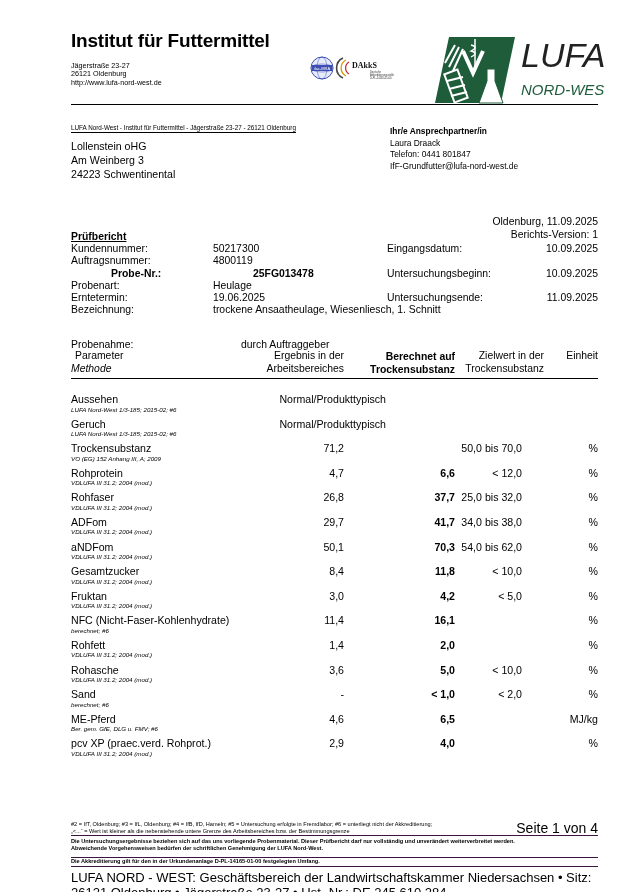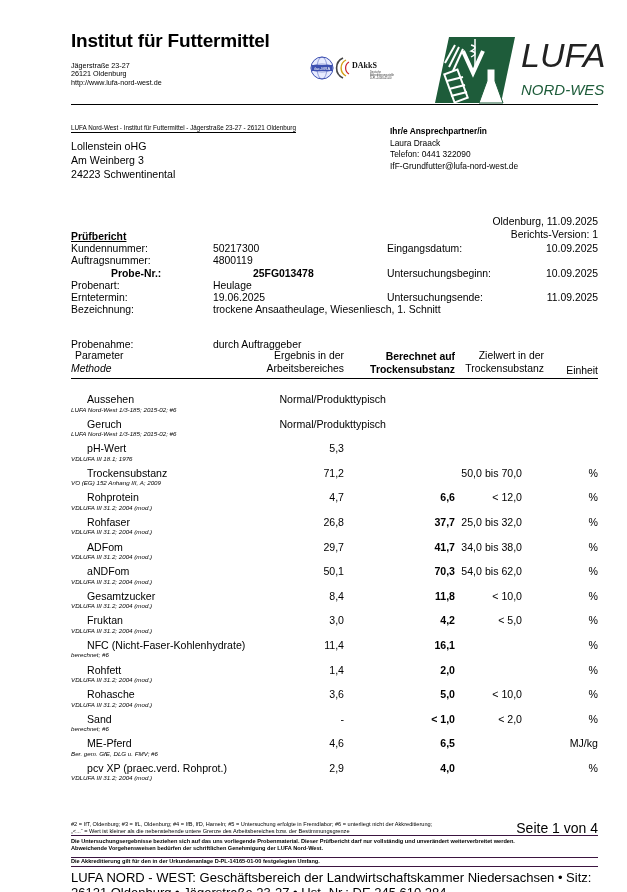--- a/index.html
+++ b/index.html
@@ -15,27 +15,27 @@
   .contact { left:390px; top:126px; font-size:8.4px; line-height:11.5px; }
   .contact .head { font-weight:bold; }
   .dateblock { right:29px; top:215px; font-size:10.4px; line-height:13px; text-align:right; }
   .report { left:71px; top:231px; font-size:10.4px; line-height:12.2px; }
   .report .h { font-weight:bold; text-decoration:underline; }
   .kv { display:flex; }
   .kv .k { width:142px; }
   .kv.bold { font-weight:bold;margin-left:40px; }
   .dates { left:387px; top:243px; width:211px; font-size:10.4px; line-height:12.2px;text-align:center; }
   .dates .row { display:flex; justify-content:space-between; }
-  .probenahme { left:71px; top:339px; font-size:10.4px; display:flex; }
+  .probenahme { left:71px; top:339px; font-size:10.4px; display:flex;gap:28px; }
   .probenahme .k { width:142px; }
   .thead { left:71px; top:350px; width:527px; height:28px; font-size:10.4px; border-bottom:1.3px solid #000; }
   .thead div { position:absolute; line-height:12.5px; }
   .rows { left:71px; top:393px; width:527px; }
   .row { position:relative; height:24.6px; }
-  .row .name { position:absolute; left:0; top:0; font-size:10.6px;margin-left:16px; }
+  .row .name { position:absolute; left:0; top:0; font-size:10.6px; }
   .row .meth { position:absolute; left:0; top:12.5px; font-size:6.2px; font-style:italic; }
   .row .orig { position:absolute; right:254px; top:0; font-size:10.6px; text-align:right; }
   .row .orig.wide { right:212px; }
   .row .dry { position:absolute; right:143px; top:0; font-size:10.6px; font-weight:bold; text-align:right; }
   .row .target { position:absolute; right:76px; top:0; font-size:10.6px; text-align:right; }
   .row .unit { position:absolute; right:0; top:0; font-size:10.6px; text-align:right; }
   .foot-notes { left:71px; top:821px; width:527px; font-size:5.6px; line-height:6.6px; }
   .page-no { right:29px; top:820px; font-size:14px; }
   .foot-line { left:71px; top:835px; width:527px; height:0; border-top:1.3px solid #3b1440; }
   .disclaimer { left:71px; top:838px; width:527px; font-size:5.6px; line-height:6.7px; font-weight:bold; }
@@ -99,21 +99,21 @@
 <div class="abs sender">LUFA Nord-West - Institut für Futtermittel - Jägerstraße 23-27 - 26121 Oldenburg</div>
 <div class="abs recipient">
   <div>Lollenstein oHG</div>
   <div>Am Weinberg 3</div>
   <div>24223 Schwentinental</div>
 </div>
 
 <div class="abs contact">
   <div class="head">Ihr/e Ansprechpartner/in</div>
   <div>Laura Draack</div>
-  <div>Telefon: 0441 322090</div>
+  <div>Telefon: 0441 801847</div>
   <div>IfF-Grundfutter@lufa-nord-west.de</div>
 </div>
 
 <div class="abs dateblock">
   <div>Oldenburg, 11.09.2025</div>
   <div>Berichts-Version: 1</div>
 </div>
 
 <div class="abs report">
   <div class="h">Prüfbericht</div>
@@ -165,44 +165,36 @@
 
 <div class="abs thead">
   <div style="left:4px;top:0;">Parameter</div>
   <div style="left:0;top:13px;font-style:italic;">Methode</div>
   <div style="right:254px;top:0;text-align:right;">Ergebnis in der</div>
   <div style="right:254px;top:13px;text-align:right;">Arbeitsbereiches</div>
   <div style="right:143px;top:1px;text-align:right;font-weight:bold;">Berechnet auf</div>
   <div style="right:143px;top:14px;text-align:right;font-weight:bold;">Trockensubstanz</div>
   <div style="right:54px;top:0;text-align:right;">Zielwert in der</div>
   <div style="right:54px;top:13px;text-align:right;">Trockensubstanz</div>
-  <div style="right:0;top:15px;text-align:left;">Einheit</div>
+  <div style="right:0;top:0;text-align:left;">Einheit</div>
 </div>
 
 <div class="abs rows" id="rows">
     <div class="row">
       <div class="name">Aussehen</div>
       <div class="meth">LUFA Nord-West 1/3-185; 2015-02; #6</div>
       <div class="orig wide">Normal/Produkttypisch</div>
       <div class="dry"></div>
       <div class="target"></div>
       <div class="unit"></div>
     </div>
     <div class="row">
       <div class="name">Geruch</div>
       <div class="meth">LUFA Nord-West 1/3-185; 2015-02; #6</div>
       <div class="orig wide">Normal/Produkttypisch</div>
-      <div class="dry"></div>
-      <div class="target"></div>
-      <div class="unit"></div>
-    </div>
-    <div class="row">
-      <div class="name">pH-Wert</div>
-      <div class="meth">VDLUFA III 18.1; 1976</div>
-      <div class="orig">5,3</div>
       <div class="dry"></div>
       <div class="target"></div>
       <div class="unit"></div>
     </div>
     <div class="row">
       <div class="name">Trockensubstanz</div>
       <div class="meth">VO (EG) 152 Anhang III, A; 2009</div>
       <div class="orig">71,2</div>
       <div class="dry"></div>
       <div class="target">50,0 bis 70,0</div>

